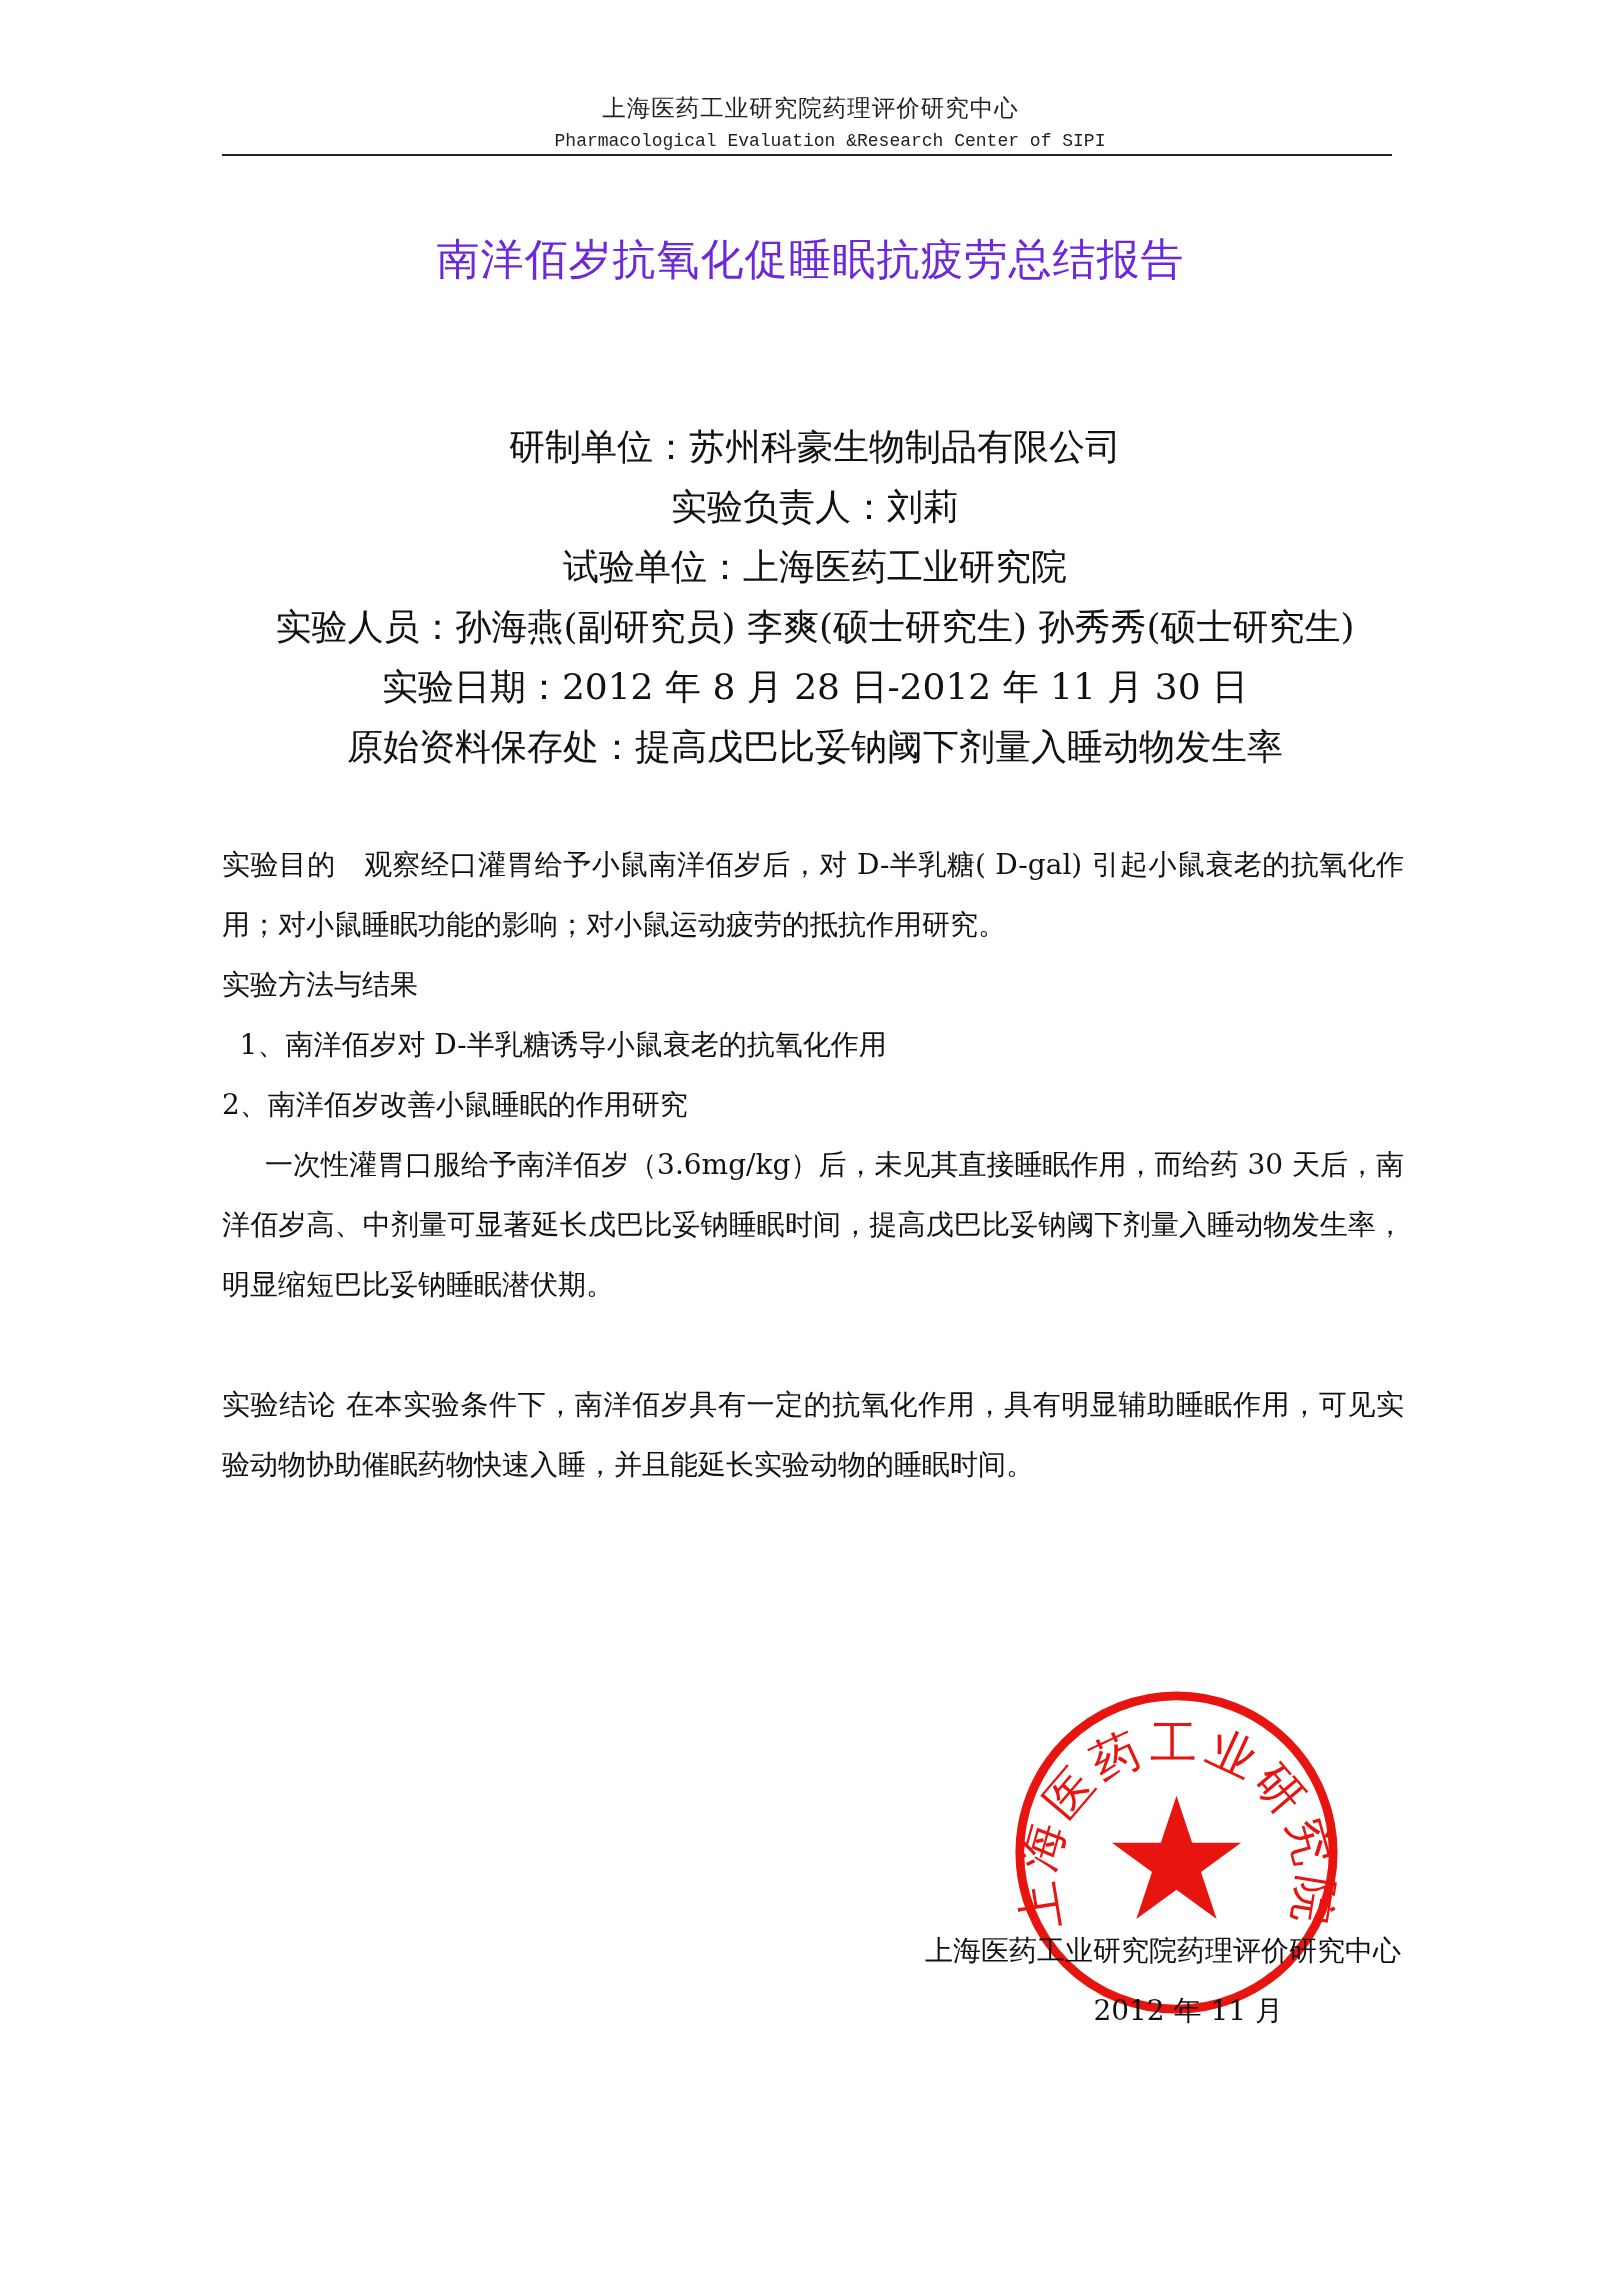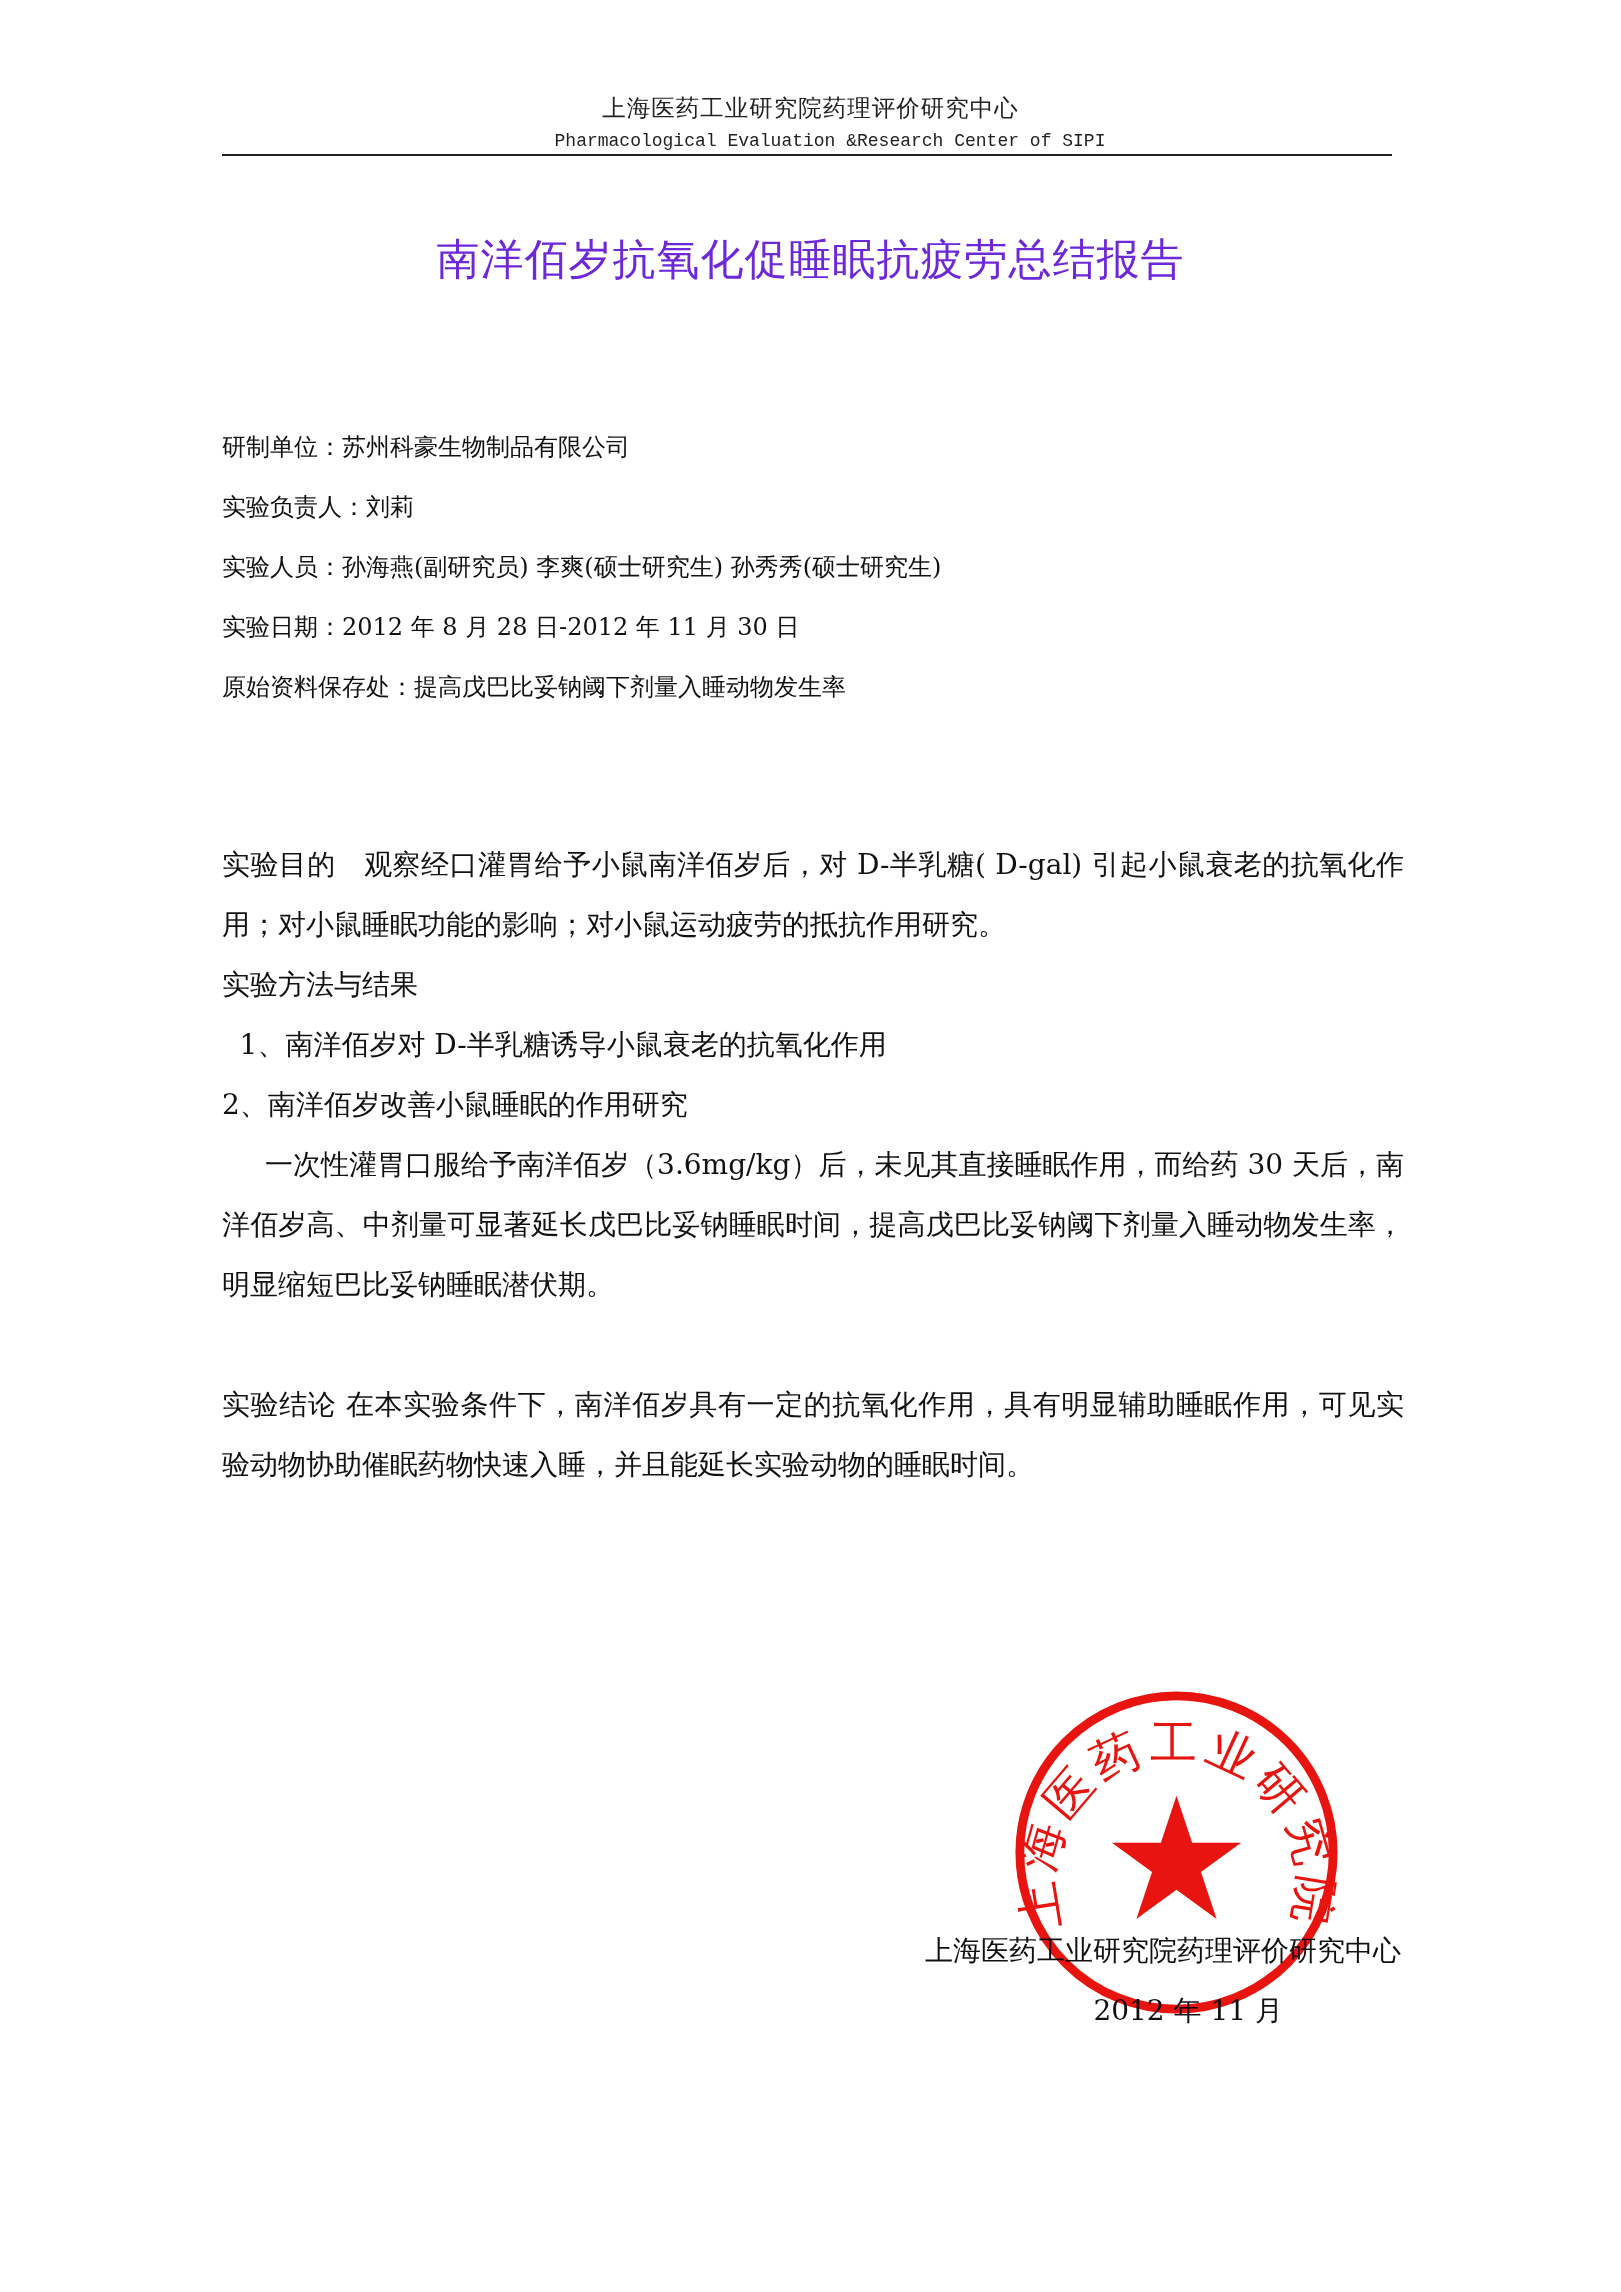--- a/index.html
+++ b/index.html
@@ -56,22 +56,23 @@
       text-align: center;
       font-size: 43px;
       letter-spacing: 1px;
       color: #6d28d9;
     }
     .info {
       position: absolute;
       left: 222px;
       top: 417px;
       width: 1186px;
-      font-size: 24px;
+      font-size: 36px;
       line-height: 60px;
+      text-align: center;
     }
     .info .row { white-space: nowrap; }
     .body {
       position: absolute;
       left: 222px;
       top: 835px;
       width: 1182px;
       font-size: 28px;
       line-height: 60px;
       text-align: justify;
@@ -108,20 +109,21 @@
 
   <div class="hdr-cn">上海医药工业研究院药理评价研究中心</div>
   <div class="hdr-en">Pharmacological Evaluation &amp;Research Center of SIPI</div>
   <div class="hdr-rule"></div>
 
   <div class="title">南洋佰岁抗氧化促睡眠抗疲劳总结报告</div>
 
   <div class="info">
     <div class="row">研制单位：苏州科豪生物制品有限公司</div>
     <div class="row">实验负责人：刘莉</div>
+    <div class="row">试验单位：上海医药工业研究院</div>
     <div class="row">实验人员：孙海燕(副研究员) 李爽(硕士研究生) 孙秀秀(硕士研究生)</div>
     <div class="row">实验日期：2012 年 8 月 28 日-2012 年 11 月 30 日</div>
     <div class="row">原始资料保存处：提高戊巴比妥钠阈下剂量入睡动物发生率</div>
   </div>
 
   <div class="body">
     <p>实验目的　观察经口灌胃给予小鼠南洋佰岁后，对 D-半乳糖( D-gal) 引起小鼠衰老的抗氧化作用；对小鼠睡眠功能的影响；对小鼠运动疲劳的抵抗作用研究。</p>
     <p>实验方法与结果</p>
     <p class="indent1">1、南洋佰岁对 D-半乳糖诱导小鼠衰老的抗氧化作用</p>
     <p>2、南洋佰岁改善小鼠睡眠的作用研究</p>

